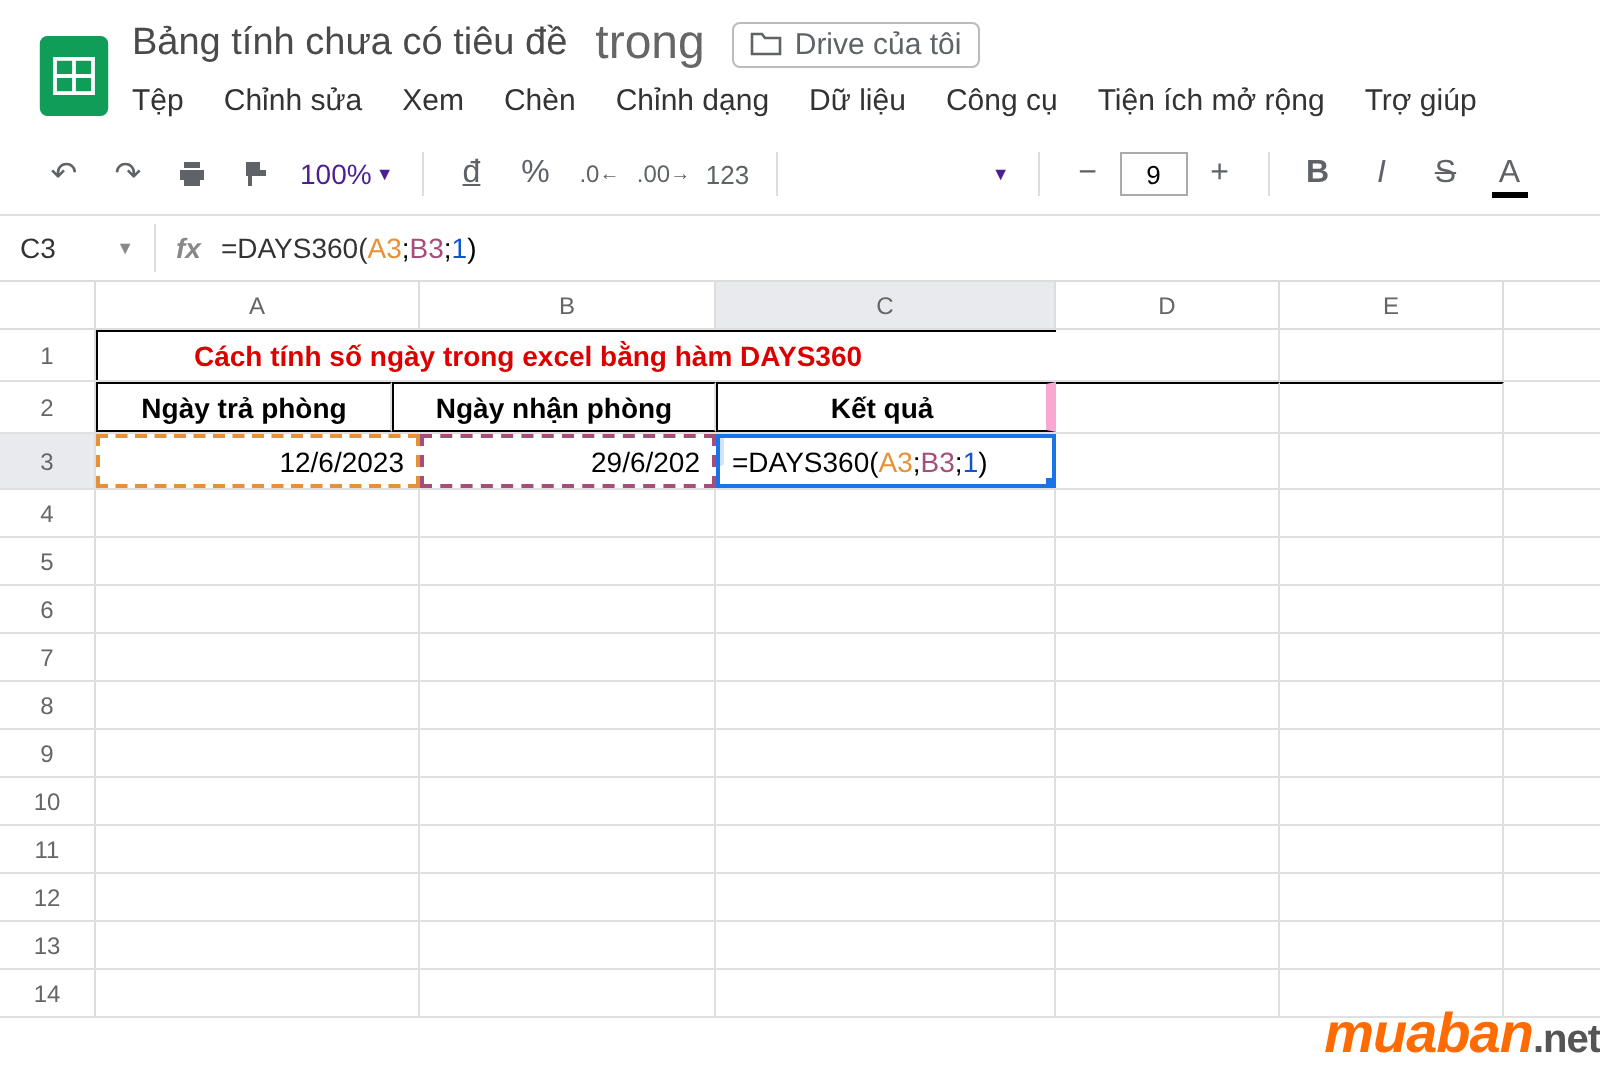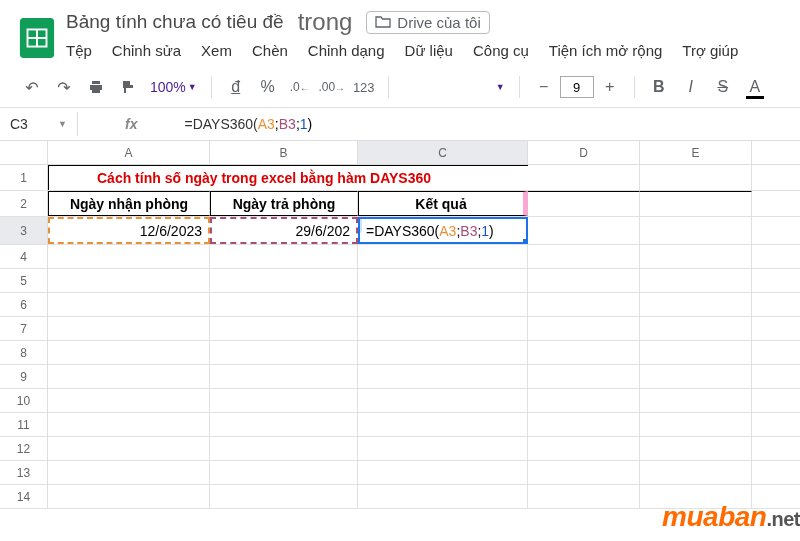--- a/index.html
+++ b/index.html
@@ -21,21 +21,21 @@
 .tb-sep { width: 1px; height: 22px; background: #ddd; margin: 0 6px; }
 .zoom { font-size: 14px; color: #4c1d95; padding: 0 4px; display: flex; align-items: center; gap: 2px; }
 .font-size { display: flex; align-items: center; gap: 2px; }
 .font-size-input { width: 34px; height: 22px; border: 1px solid #aaa; text-align: center; font-size: 13px; }
 .bold { font-weight: bold; }
 .italic { font-style: italic; }
 .strike { text-decoration: line-through; }
 .text-color { position: relative; }
 .text-color::after { content: ''; position: absolute; bottom: 2px; left: 5px; right: 5px; height: 3px; background: #000; }
 
-.namebox-row { display: flex; align-items: center; padding: 4px 0; border-bottom: 1px solid #ddd; gap: 37px; }
+.namebox-row { display: flex; align-items: center; padding: 4px 0; border-bottom: 1px solid #ddd; }
 .namebox { width: 78px; padding: 4px 10px; font-size: 14px; color: #333; display: flex; align-items: center; justify-content: space-between; border-right: 1px solid #ddd; }
 .fx-label { padding: 0 10px; font-style: italic; color: #888; font-size: 14px; font-weight: bold; }
 .formula-bar { font-size: 14px; padding: 2px 0; font-family: 'Consolas', monospace; }
 .formula-bar .fn { color: #333; }
 .formula-bar .ref1 { color: #e69138; }
 .formula-bar .ref2 { color: #a64d79; }
 .formula-bar .num { color: #1155cc; }
 
 .grid-area { position: relative; }
 .col-headers { display: flex; height: 24px; background: #fff; border-bottom: 1px solid #ddd; }
@@ -176,22 +176,22 @@
   </div>
   <div class="rows">
     <div class="row" style="height:26px">
       <div class="row-h">1</div>
       <div class="cell title-cell" style="width:480px;overflow:visible;padding-left:48px">Cách tính số ngày trong excel bằng hàm DAYS360</div>
       <div class="cell col-D"></div>
       <div class="cell col-E"></div>
     </div>
     <div class="row row2" style="height:26px">
       <div class="row-h">2</div>
+      <div class="cell col-B header-cell">Ngày trả phòng</div>
       <div class="cell col-A header-cell header-cell-first">Ngày nhận phòng</div>
-      <div class="cell col-B header-cell">Ngày trả phòng</div>
       <div class="cell col-C header-cell header-cell-last">Kết quả</div>
       <div class="cell col-D"></div>
       <div class="cell col-E"></div>
     </div>
     <div class="row" style="height:28px">
       <div class="row-h row-3-h">3</div>
       <div class="cell col-A data-cell dashed-border">12/6/2023</div>
       <div class="cell col-B data-cell dashed-border2">29/6/202</div>
       <div class="cell col-C data-cell data-last active-cell">
         <span class="hint-badge">?</span>

